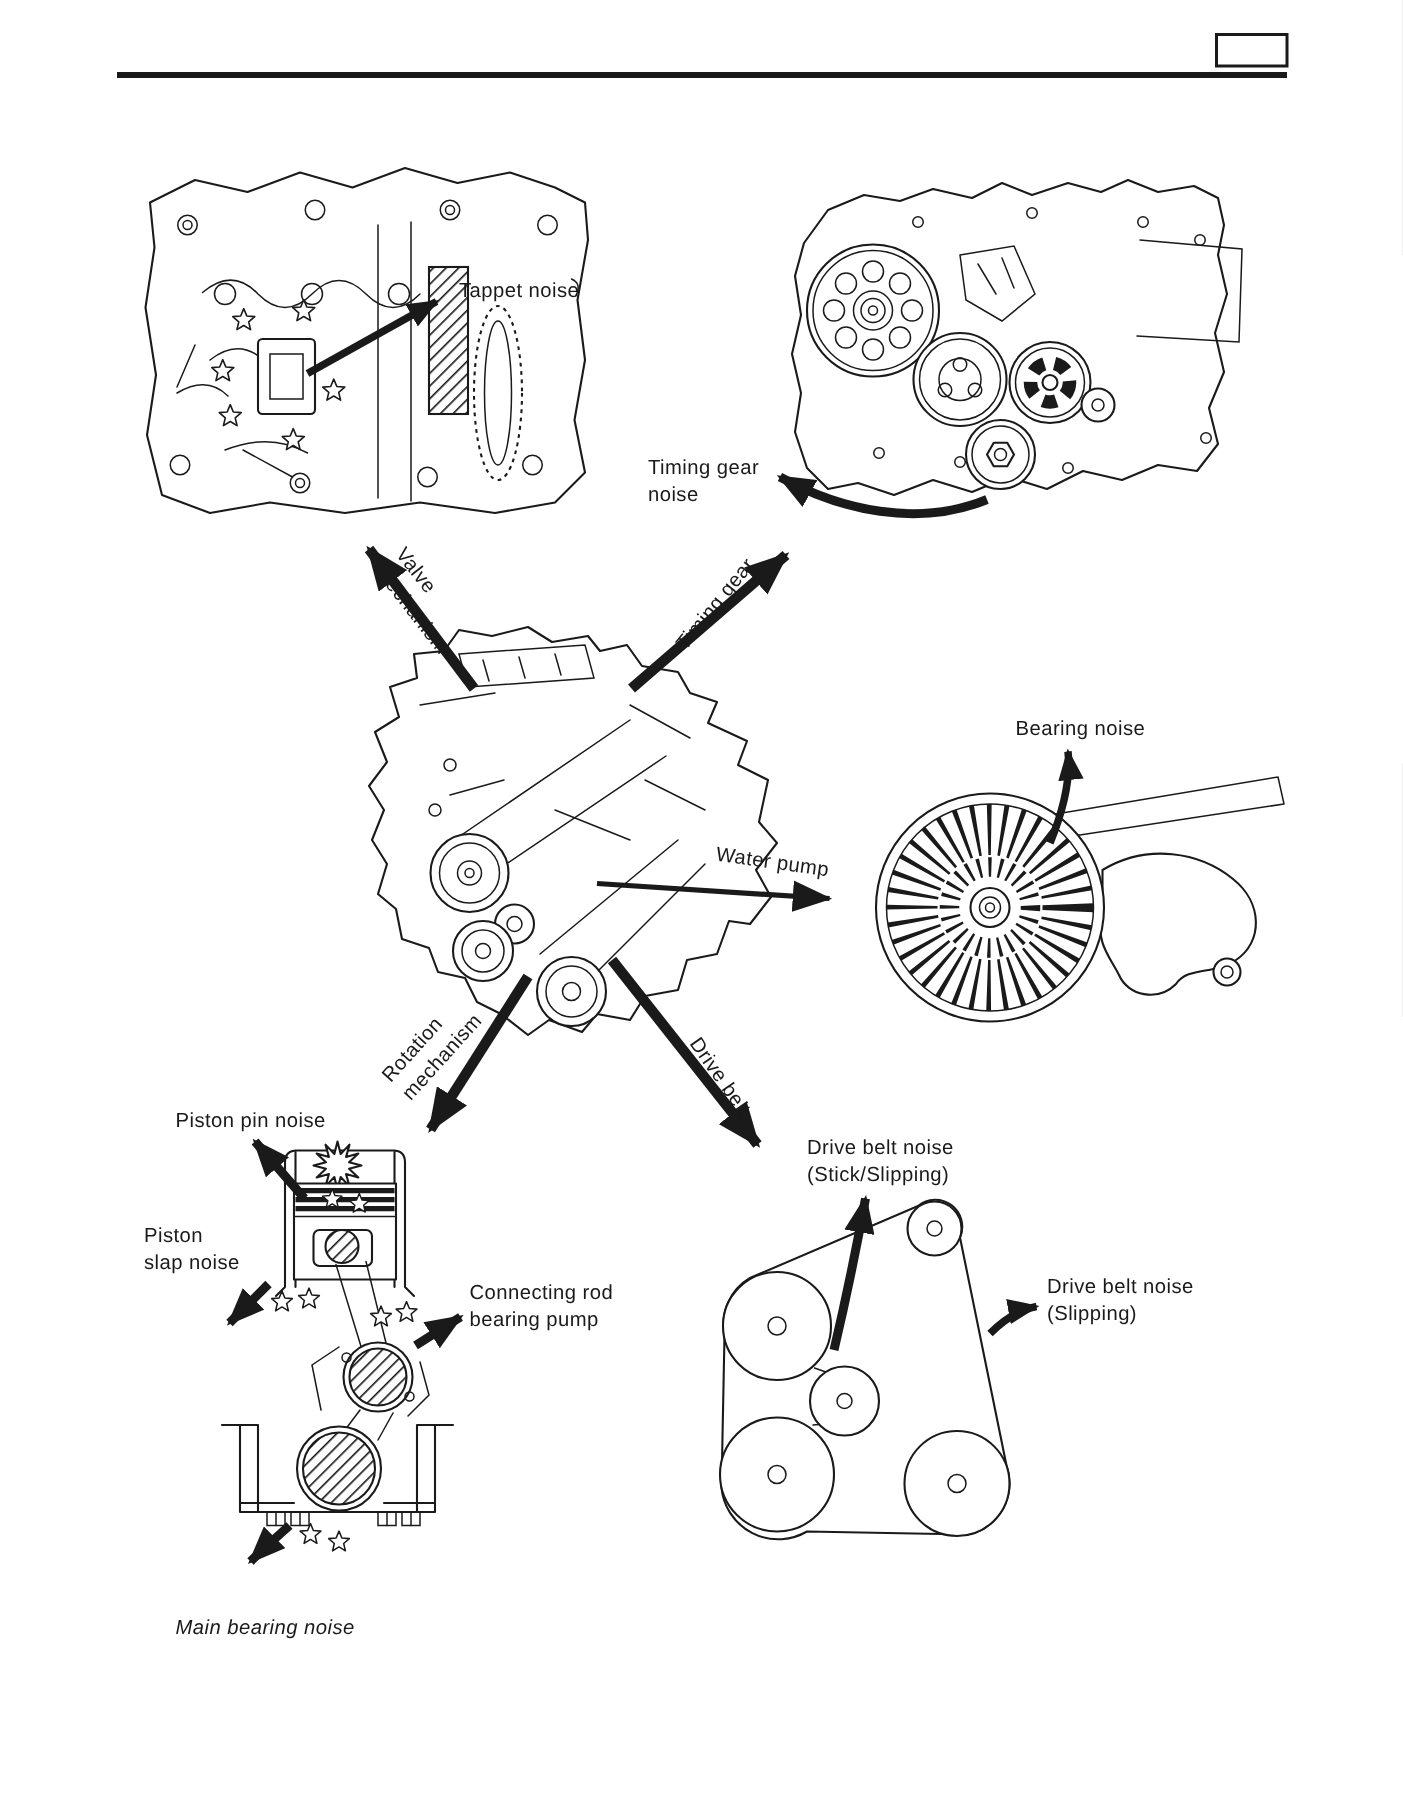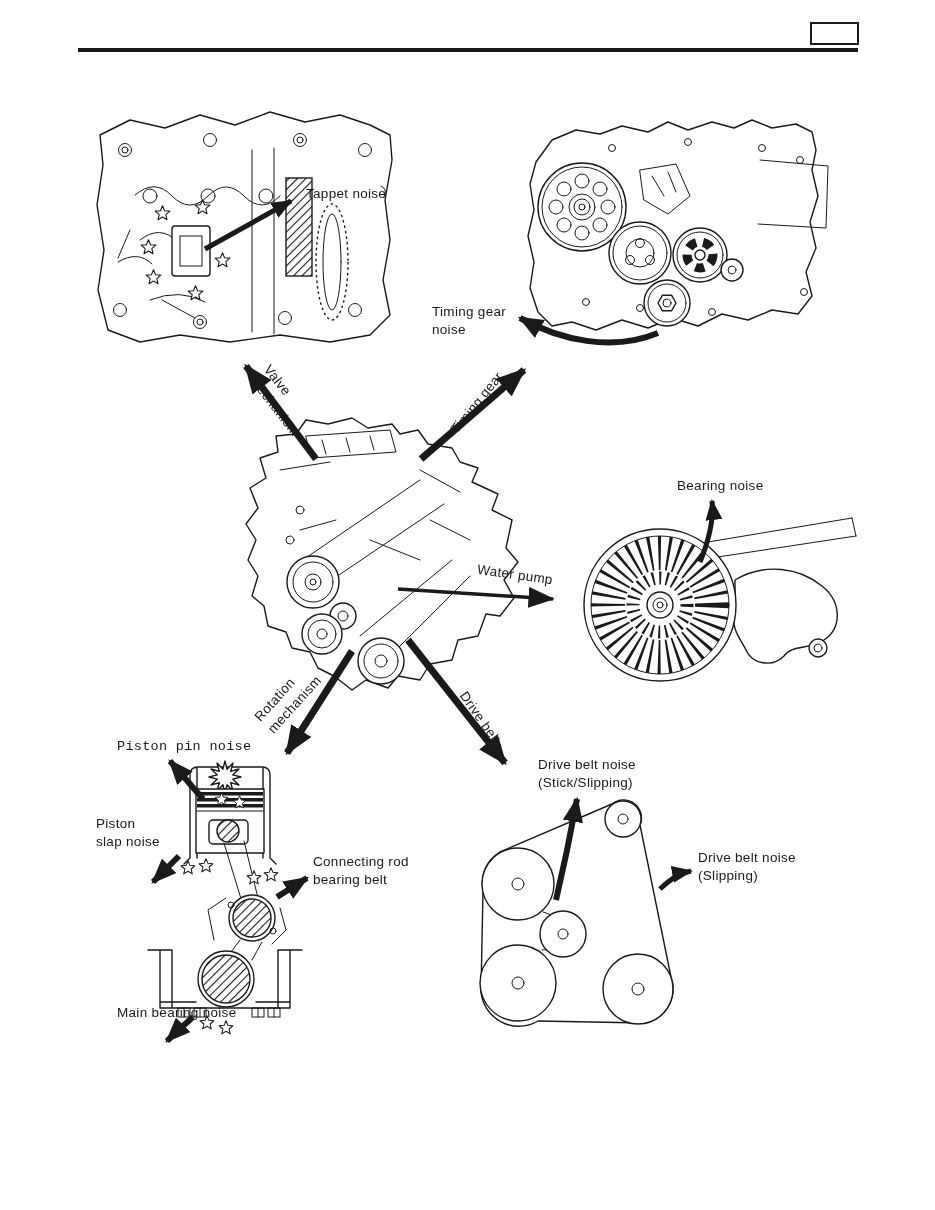--- a/index.html
+++ b/index.html
@@ -263,24 +263,24 @@
   <div class="label" style="left:432px; top:303px;">Timing gear
 noise</div>
   <div class="label rot" style="left:246px; top:383px; transform:rotate(52deg);">Valve
 mechanism</div>
   <div class="label rot" style="left:440px; top:394px; transform:rotate(-51deg);">Timing gear</div>
   <div class="label" style="left:677px; top:477px;">Bearing noise</div>
   <div class="label rot" style="left:477px; top:566px; transform:rotate(8deg);">Water pump</div>
   <div class="label rot" style="left:252px; top:681px; transform:rotate(-48deg);">Rotation
 mechanism</div>
   <div class="label rot" style="left:450px; top:709px; transform:rotate(55deg);">Drive belt</div>
-  <div class="label" style="left:117px; top:738px;font-family:Liberation Mono, monospace;">Piston pin noise</div>
+  <div class="label" style="left:117px; top:738px;">Piston pin noise</div>
   <div class="label" style="left:96px; top:815px;">Piston
 slap noise</div>
   <div class="label" style="left:313px; top:853px;">Connecting rod
-bearing belt</div>
-  <div class="label" style="left:117px; top:1004px;">Main bearing noise</div>
+bearing pump</div>
+  <div class="label" style="left:117px; top:1076px;font-style:italic;">Main bearing noise</div>
   <div class="label" style="left:538px; top:756px;">Drive belt noise
 (Stick/Slipping)</div>
   <div class="label" style="left:698px; top:849px;">Drive belt noise
 (Slipping)</div>
 
 </div>
 
 </body></html>

